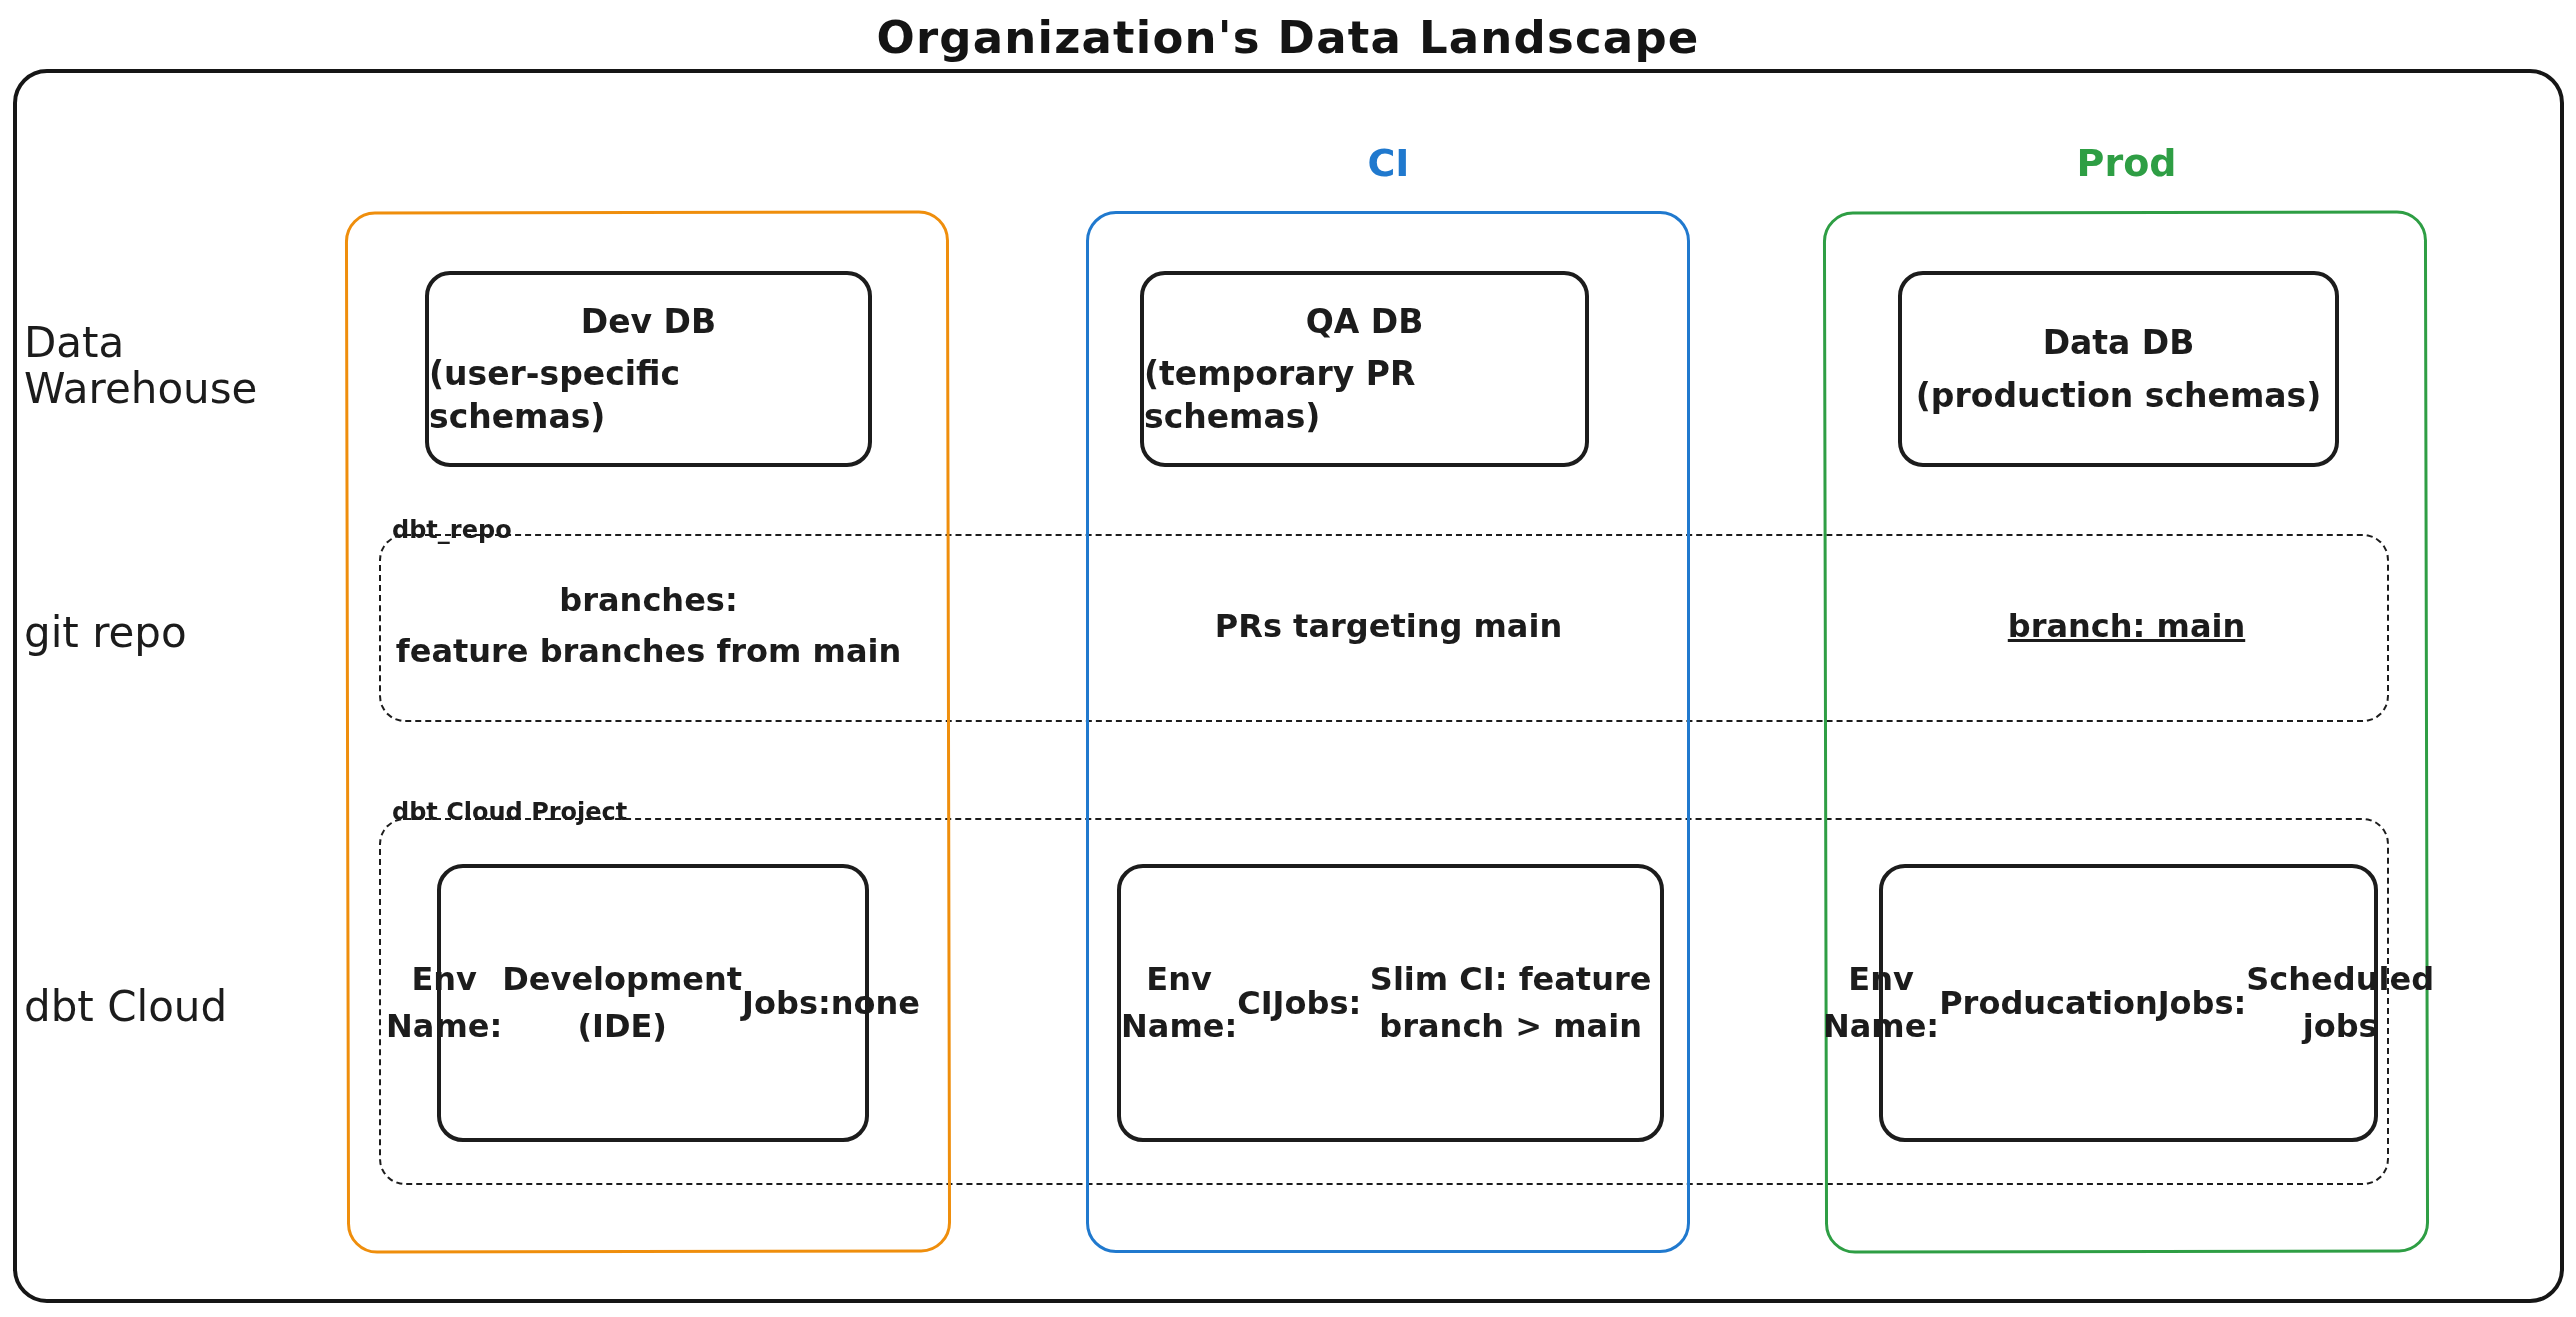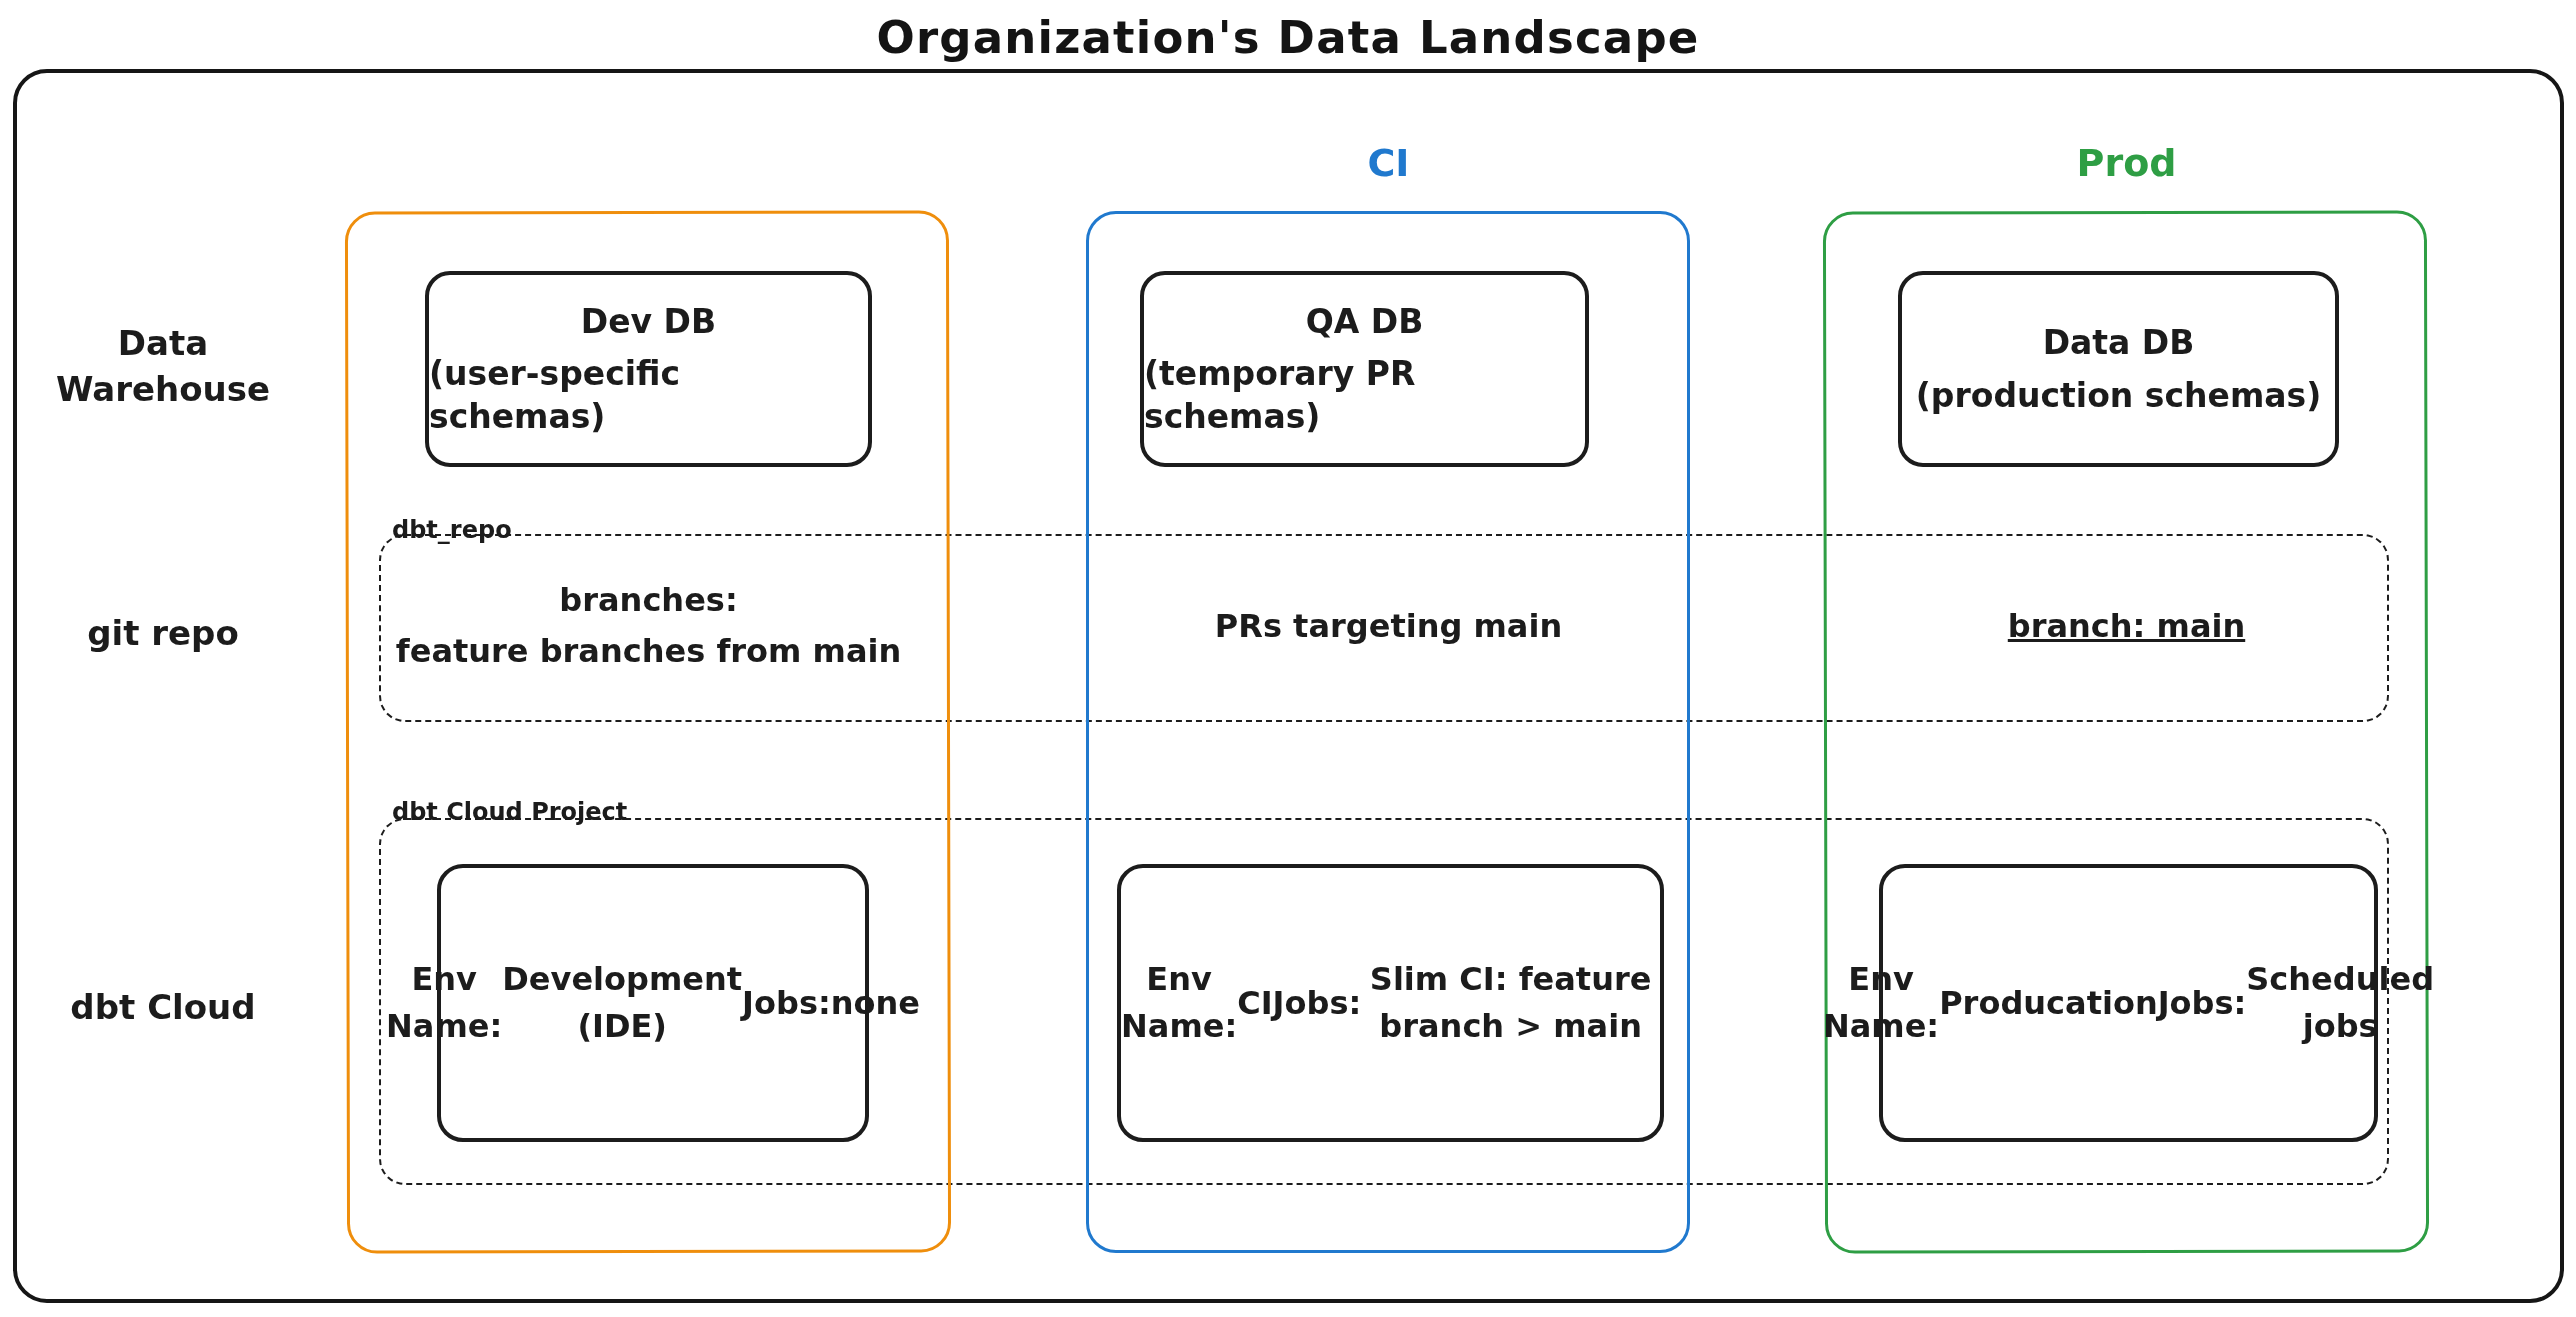--- a/index.html
+++ b/index.html
@@ -59,23 +59,23 @@
     text-align: center;
     z-index: 3;
   }
   .col-header.dev  { left: 346px;  color: #ef8e0c; }
   .col-header.ci   { left: 1086px; color: #2079ce; }
   .col-header.prod { left: 1824px; color: #2e9e44; }
 
   
   .row-label {
     left: 24px; width: 278px;
-    font-size: 34px;
-    font-weight: 700;
-    text-align: center;
+    font-size: 42px;
+    font-weight: 400;
+    text-align: left;
     line-height: 46px;
     z-index: 3;
     color: #1c1c1c;
   }
   .row-label.warehouse { top: 320px; }
   .row-label.gitrepo   { top: 610px; }
   .row-label.dbtcloud  { top: 984px; }
 
   
   .db-box {

